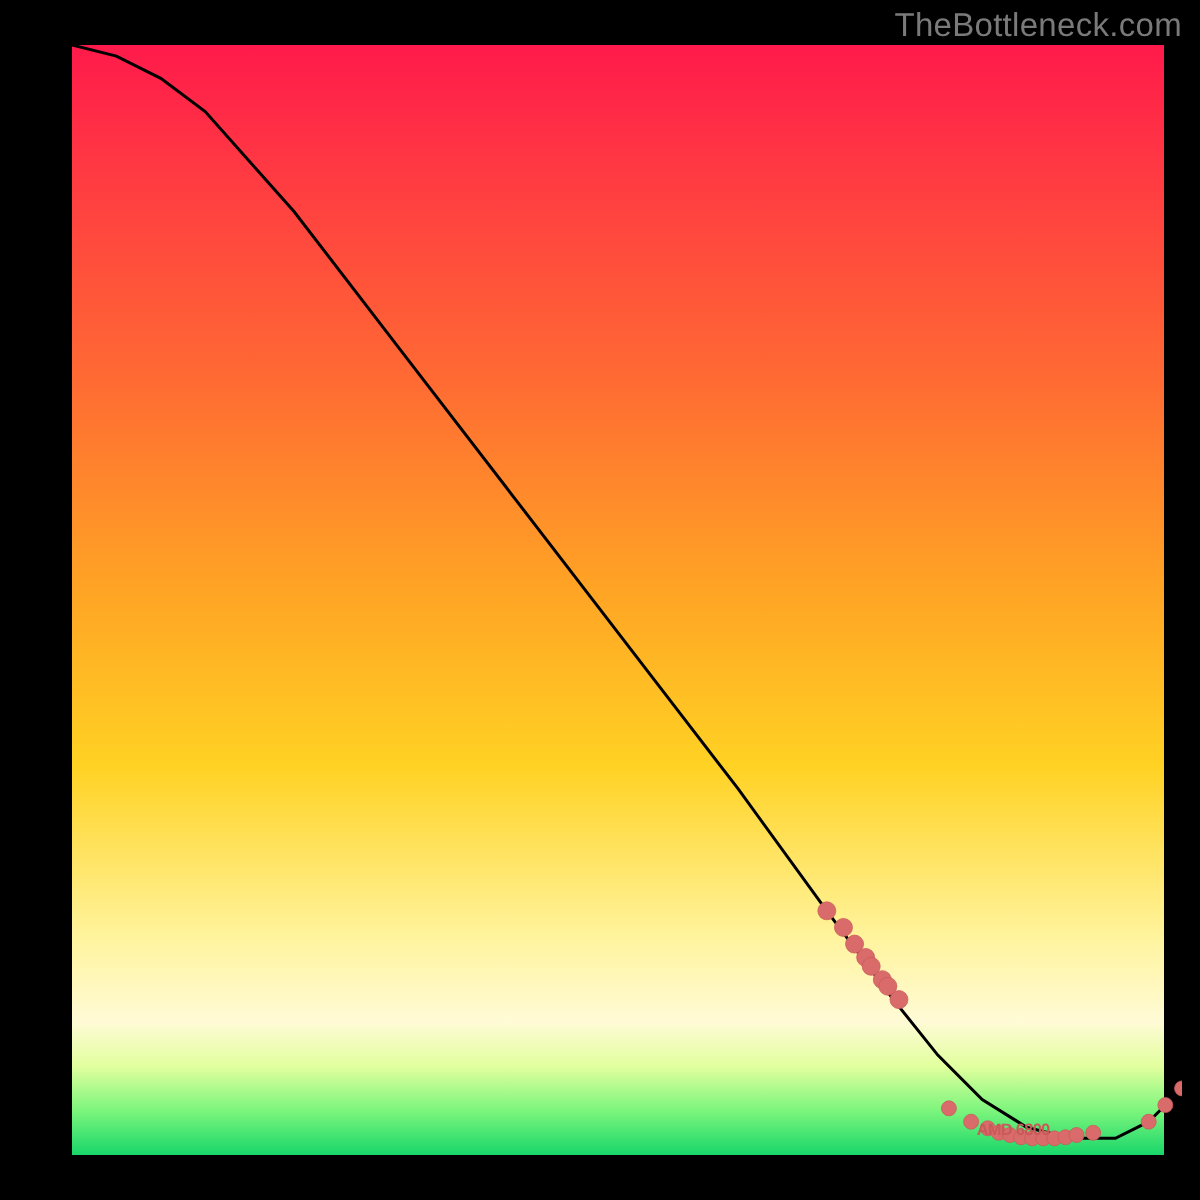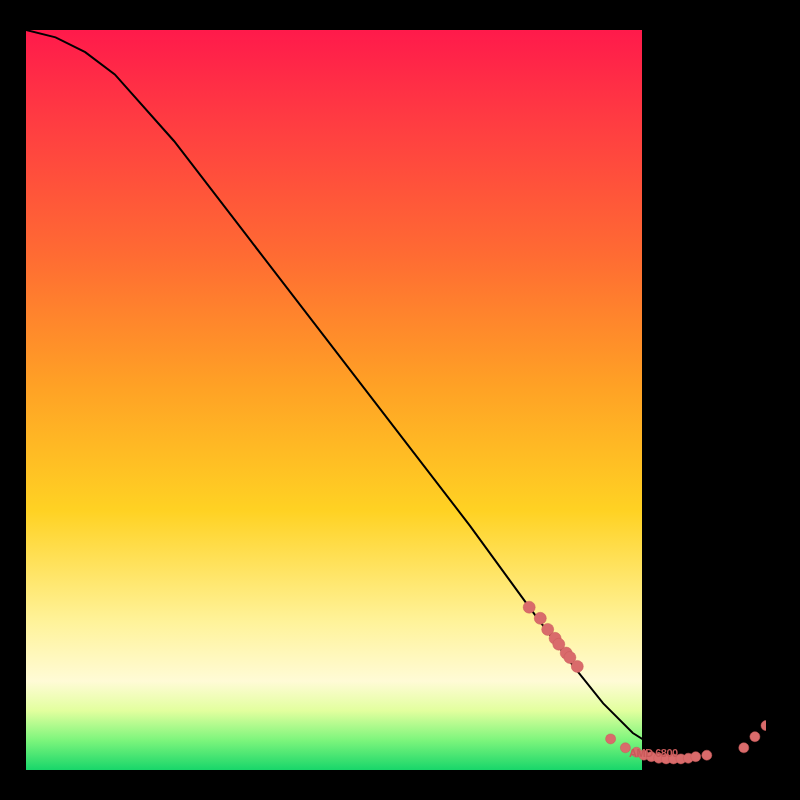--- a/index.html
+++ b/index.html
@@ -12,23 +12,23 @@
     font-family: Arial, Helvetica, sans-serif;
   }
   .frame {
     position: relative;
     width: 800px;
     height: 800px;
     background: #000;
   }
   .plot-area {
     position: absolute;
-    left: 26px;
+    left: 48px;
     top: 30px;
-    width: 616px;
+    width: 728px;
     height: 740px;
     
     background: linear-gradient(
       to bottom,
       #ff1a4b 0%,
       #ff3b42 12%,
       #ff6a33 30%,
       #ffa125 48%,
       #ffd223 65%,
       #fff39a 80%,
@@ -104,13 +104,14 @@
         </g>
       <g id="dots-right">
           <circle class="dot" cx="717.8" cy="717.8" r="5"></circle>
           <circle class="dot" cx="728.9" cy="706.7" r="5"></circle>
           <circle class="dot" cx="740.0" cy="695.6" r="5"></circle>
         </g>
       <text id="bottom-label" class="text-cluster" x="603.1" y="726.9">AMD 6800</text>
     </svg>
   </div>
 
+  <div class="watermark">TheBottleneck.com</div>
 </div>
 
 </body></html>

